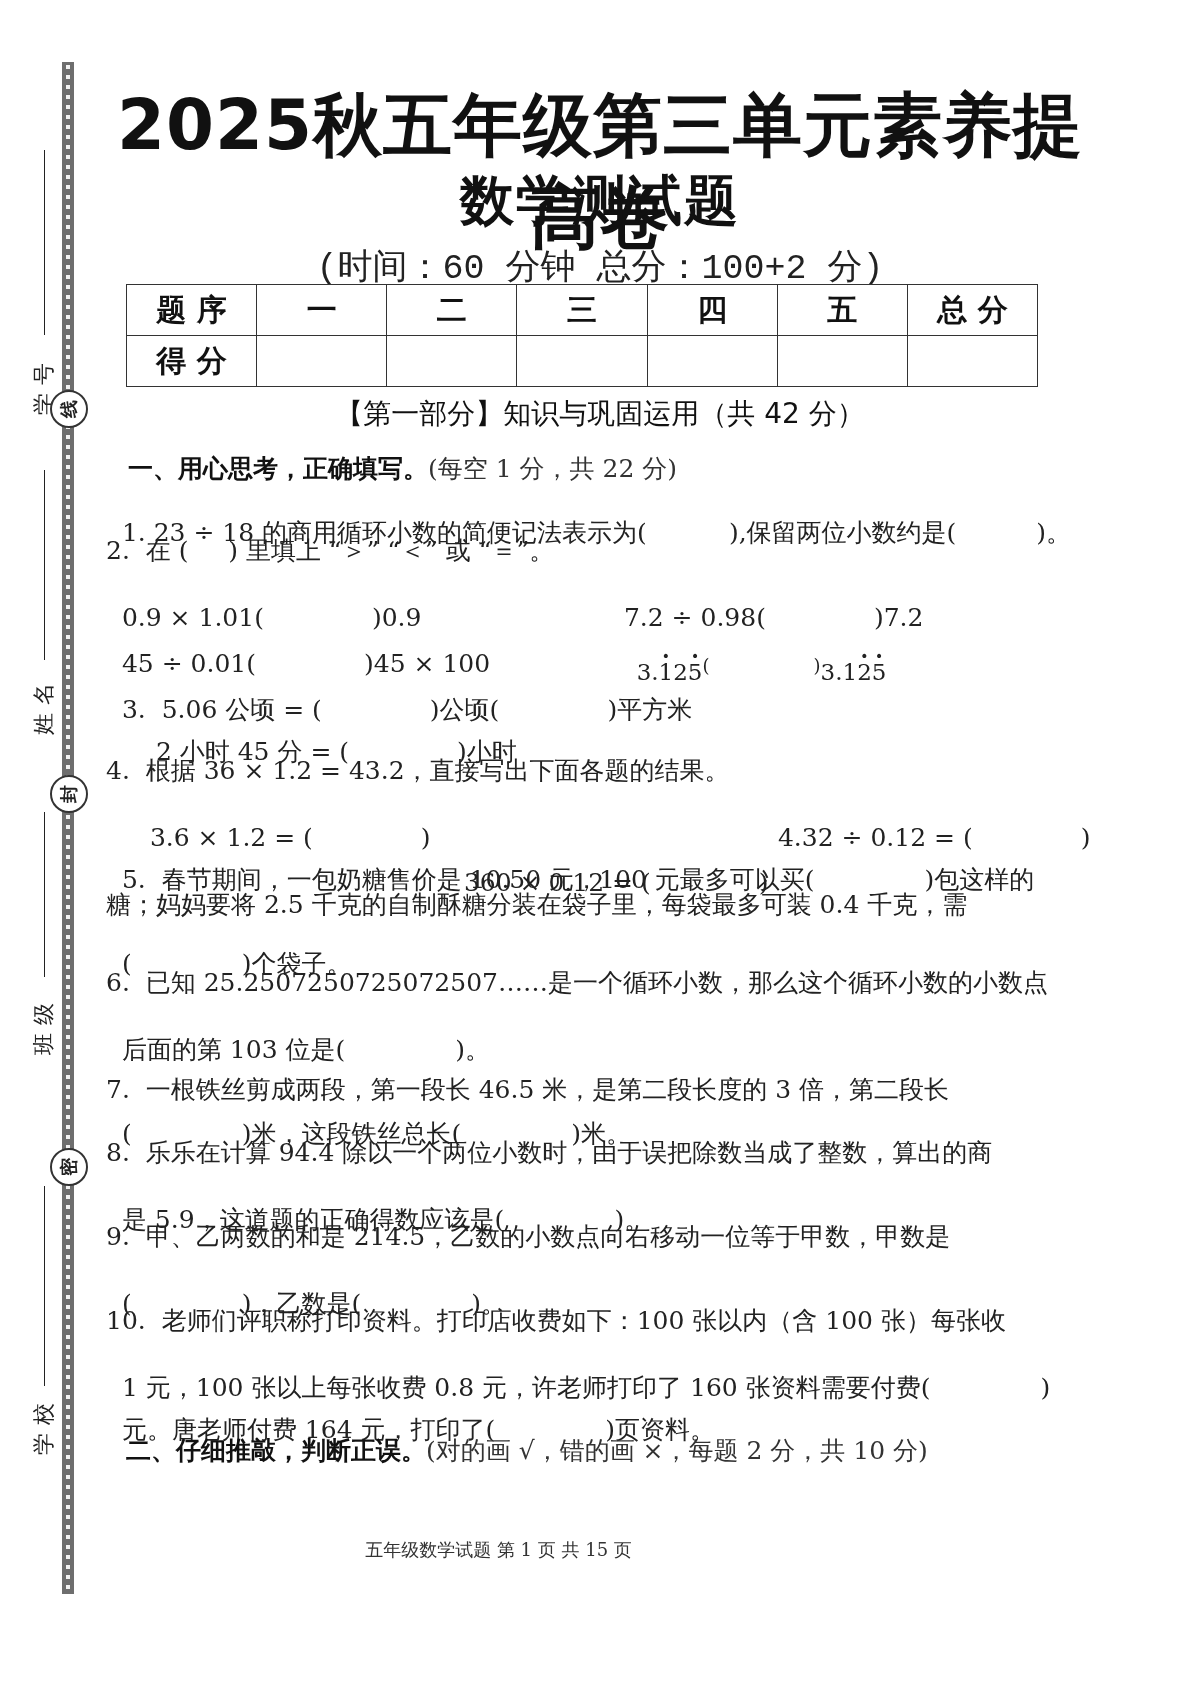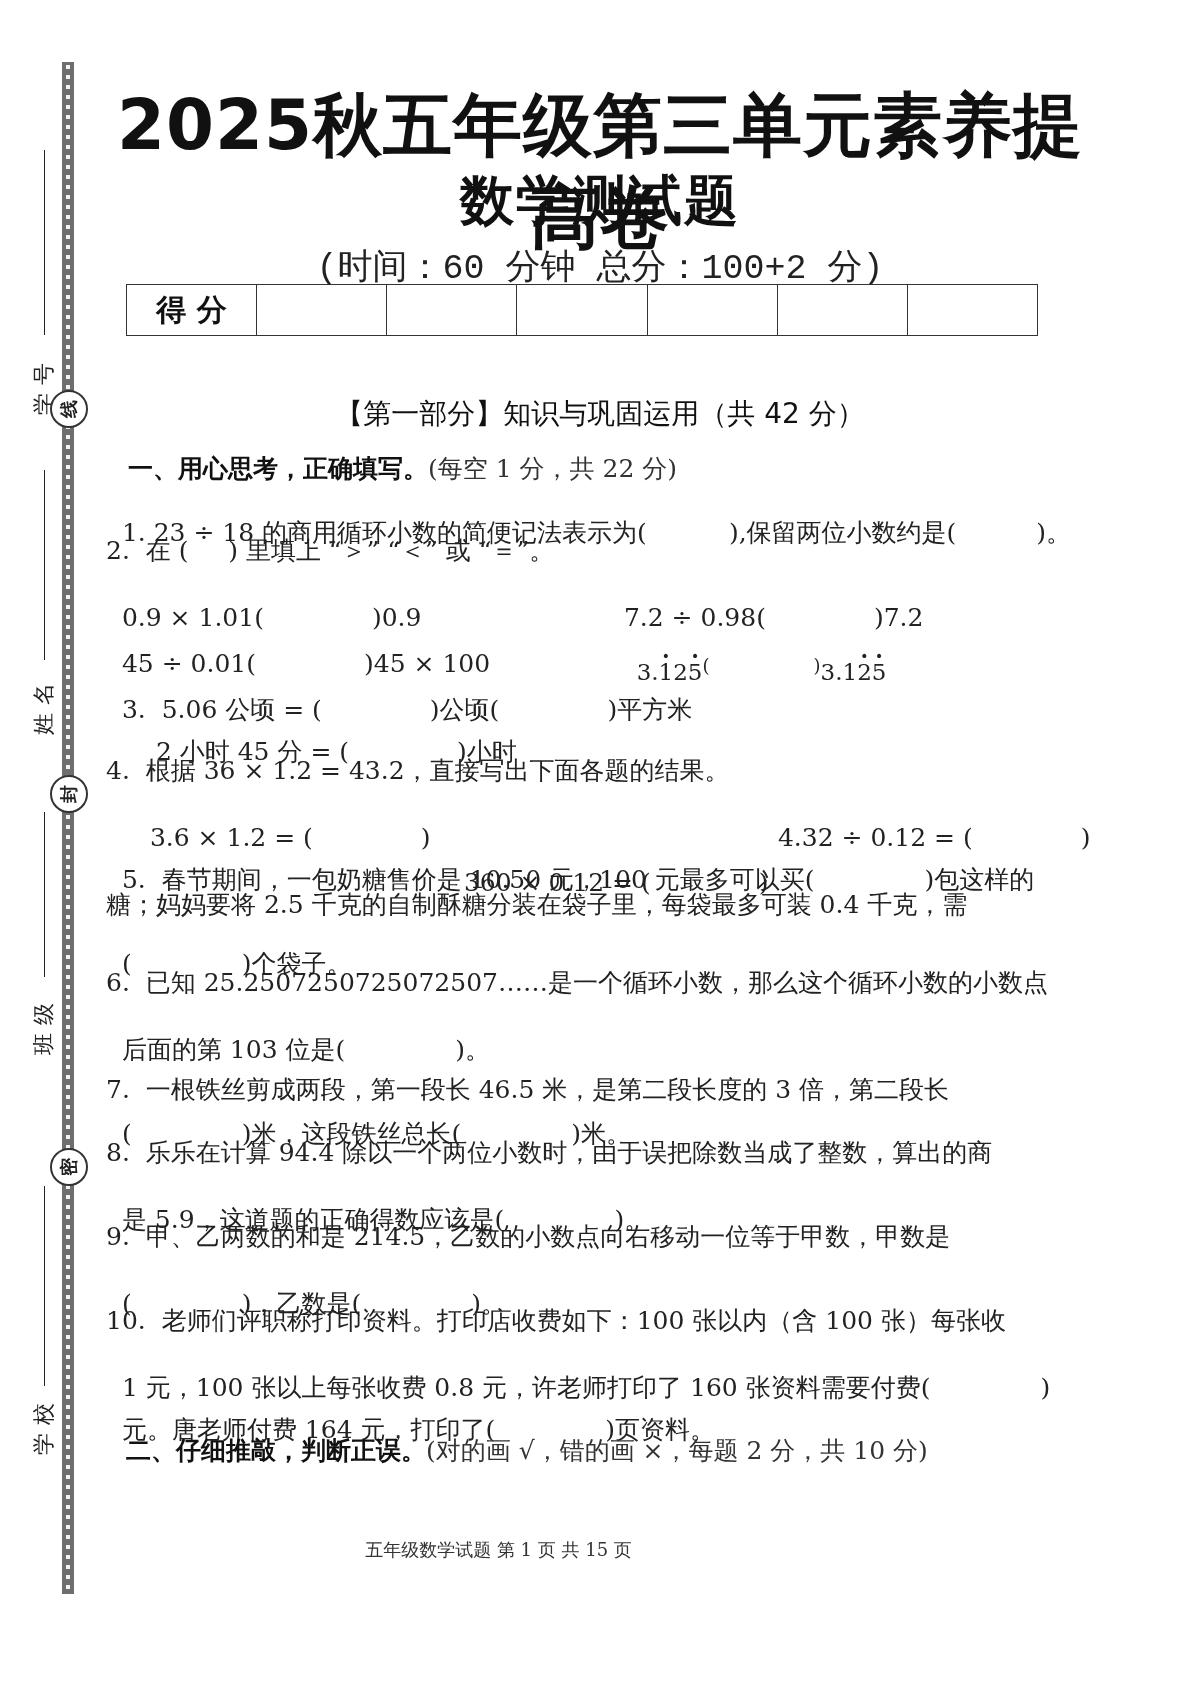--- a/index.html
+++ b/index.html
@@ -83,20 +83,29 @@
 
 <div class="side-line" style="top:1186px;height:200px;"></div>
 <div class="side-label" style="top:1410px;">学校</div>
 
 <div class="title1">2025秋五年级第三单元素养提高卷</div>
 <div class="title2">数学测试题</div>
 <div class="subtitle">(时间：60 分钟  总分：100+2 分)</div>
 
 <table class="score">
   <tbody>
+      <tr>
+    <td>题 序</td>
+    <td>一</td>
+    <td>二</td>
+    <td>三</td>
+    <td>四</td>
+    <td>五</td>
+    <td>总 分</td>
+  </tr>
   <tr>
     <td>得 分</td>
     <td></td>
     <td></td>
     <td></td>
     <td></td>
     <td></td>
     <td></td>
   </tr>
 </tbody>

